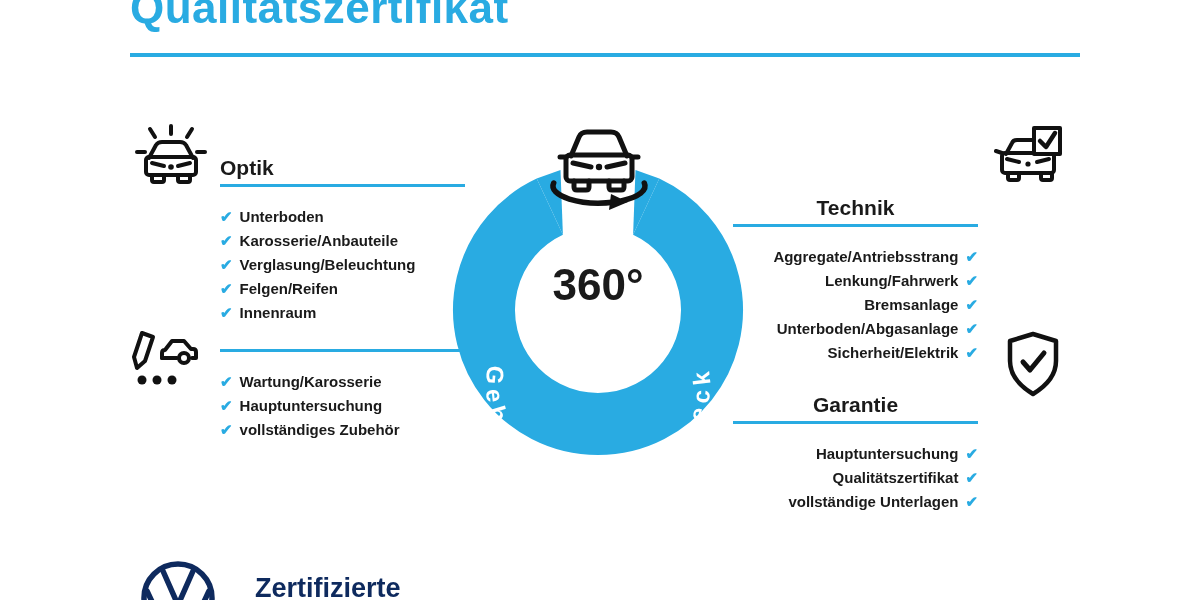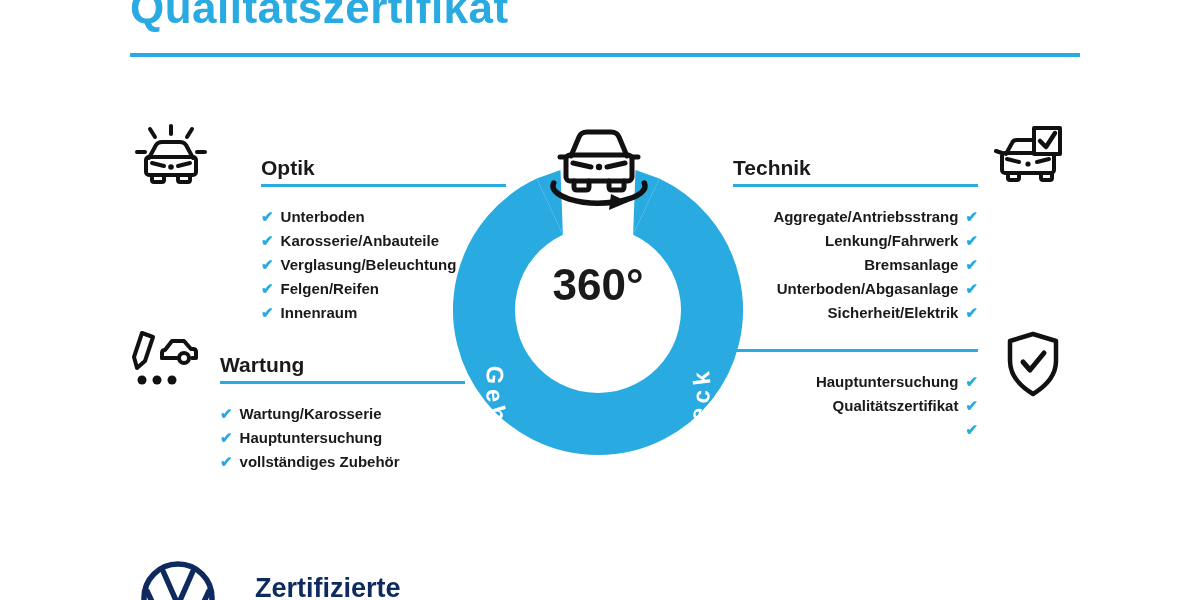--- a/index.html
+++ b/index.html
@@ -12,21 +12,21 @@
     font-size:44px; font-weight:bold; color:#29ABE2; letter-spacing:.5px;
     line-height:1; white-space:nowrap;
   }
   .top-rule { position:absolute; left:130px; top:53px; width:950px; height:4px; background:#29ABE2; }
 
   .section { position:absolute; width:245px; }
   .sec-title { font-size:21px; font-weight:bold; color:#1a1a1a; line-height:32px; height:32px; }
   .sec-rule  { height:3px; background:#29ABE2; }
   .items { list-style:none; margin:17px 0 0 0; padding:0; }
   .items li { height:24px; display:flex; align-items:center; font-size:15px; font-weight:600; color:#1a1a1a; white-space:nowrap; }
-  .section.right .sec-title { text-align:left; }
+  .section.right .sec-title { text-align:center;margin-top:40px; }
   .section.right .items li { justify-content:flex-end; }
   .check { color:#29ABE2; font-size:15px; font-weight:bold; line-height:1; }
   .section.left  .check { margin-right:7px; }
   .section.right .check { margin-left:7px; }
 
   .icon { position:absolute; }
   svg { display:block; }
 
   .ring-svg { position:absolute; left:438px; top:150px; }
   .ring-text { fill:#ffffff; font-family:"Liberation Sans", sans-serif; font-weight:bold; font-size:24px; letter-spacing:6px; }
@@ -58,21 +58,21 @@
     <path d="M17,36 L24,23 Q26,20 30,20 H48 Q52,20 54,23 L61,36"></path>
     <rect x="14" y="35" width="50" height="18" rx="3"></rect>
     <path d="M20,53 v5 q0,2 2,2 h8 q2,0 2,-2 v-5"></path>
     <path d="M46,53 v5 q0,2 2,2 h8 q2,0 2,-2 v-5"></path>
     <path d="M20,41 L32,44"></path>
       <path d="M58,41 L46,44"></path>
     <circle cx="39" cy="45" r="2.8" fill="#111" stroke="none"></circle>
   </svg>
 </div>
 
-<div class="section left" style="left:220px; top:152px;margin-left:41px;">
+<div class="section left" style="left:220px; top:152px;">
   <div class="sec-title">Optik</div>
   <div class="sec-rule"></div>
   <ul class="items">
     <li>
         <span class="check">✔</span>
         <span>Unterboden</span>
       </li>
     <li>
         <span class="check">✔</span>
         <span>Karosserie/Anbauteile</span>
@@ -98,21 +98,20 @@
     <path d="M32,31 V26 Q32,23 35,23 L42,14 H54 L61,22 H63 Q66,22 66,25 V31 H62"></path>
     <path d="M32,31 H47"></path>
     <circle cx="54" cy="31" r="5"></circle>
     <circle cx="12" cy="53" r="4.5" fill="#111" stroke="none"></circle>
     <circle cx="27" cy="53" r="4.5" fill="#111" stroke="none"></circle>
     <circle cx="42" cy="53" r="4.5" fill="#111" stroke="none"></circle>
   </svg>
 </div>
 
 <div class="section left" style="left:220px; top:349px;">
-  <div class="sec-title">Wartung</div>
   <div class="sec-rule"></div>
   <ul class="items">
     <li>
         <span class="check">✔</span>
         <span>Wartung/Karosserie</span>
       </li>
     <li>
         <span class="check">✔</span>
         <span>Hauptuntersuchung</span>
       </li>
@@ -166,31 +165,33 @@
 </div>
 
 <div class="icon" style="left:1002px; top:330px;">
   <svg width="62" height="72" viewBox="0 0 62 72" fill="none" stroke="#111" stroke-width="4.5" stroke-linecap="round" stroke-linejoin="round">
     <path d="M31,4 L54,11 V31 Q54,50 31,64 Q8,50 8,31 V11 Z"></path>
     <path d="M21,32 L28,40 L42,23" stroke-width="5"></path>
   </svg>
 </div>
 
 <div class="section right" style="left:733px; top:349px;">
+  <div class="sec-title">Garantie</div>
   <div class="sec-rule"></div>
   <ul class="items">
     <li>
         <span>Hauptuntersuchung</span>
         <span class="check">✔</span>
       </li>
     <li>
         <span>Qualitätszertifikat</span>
         <span class="check">✔</span>
       </li>
     <li>
+        <span>vollständige Unterlagen</span>
         <span class="check">✔</span>
       </li>
   </ul>
 </div>
 
 <svg class="ring-svg" width="320" height="320" viewBox="0 0 320 320">
   <path d="M 111.8 56.7 A 114 114 0 1 0 208.2 56.7" fill="none" stroke="#29ABE2" stroke-width="62"></path>
   <polygon points="122.5,19.9 98.7,28.6 124.9,84.8" fill="#29ABE2"></polygon>
   <polygon points="197.5,19.9 221.3,28.6 195.1,84.8" fill="#29ABE2"></polygon>
   <defs>

